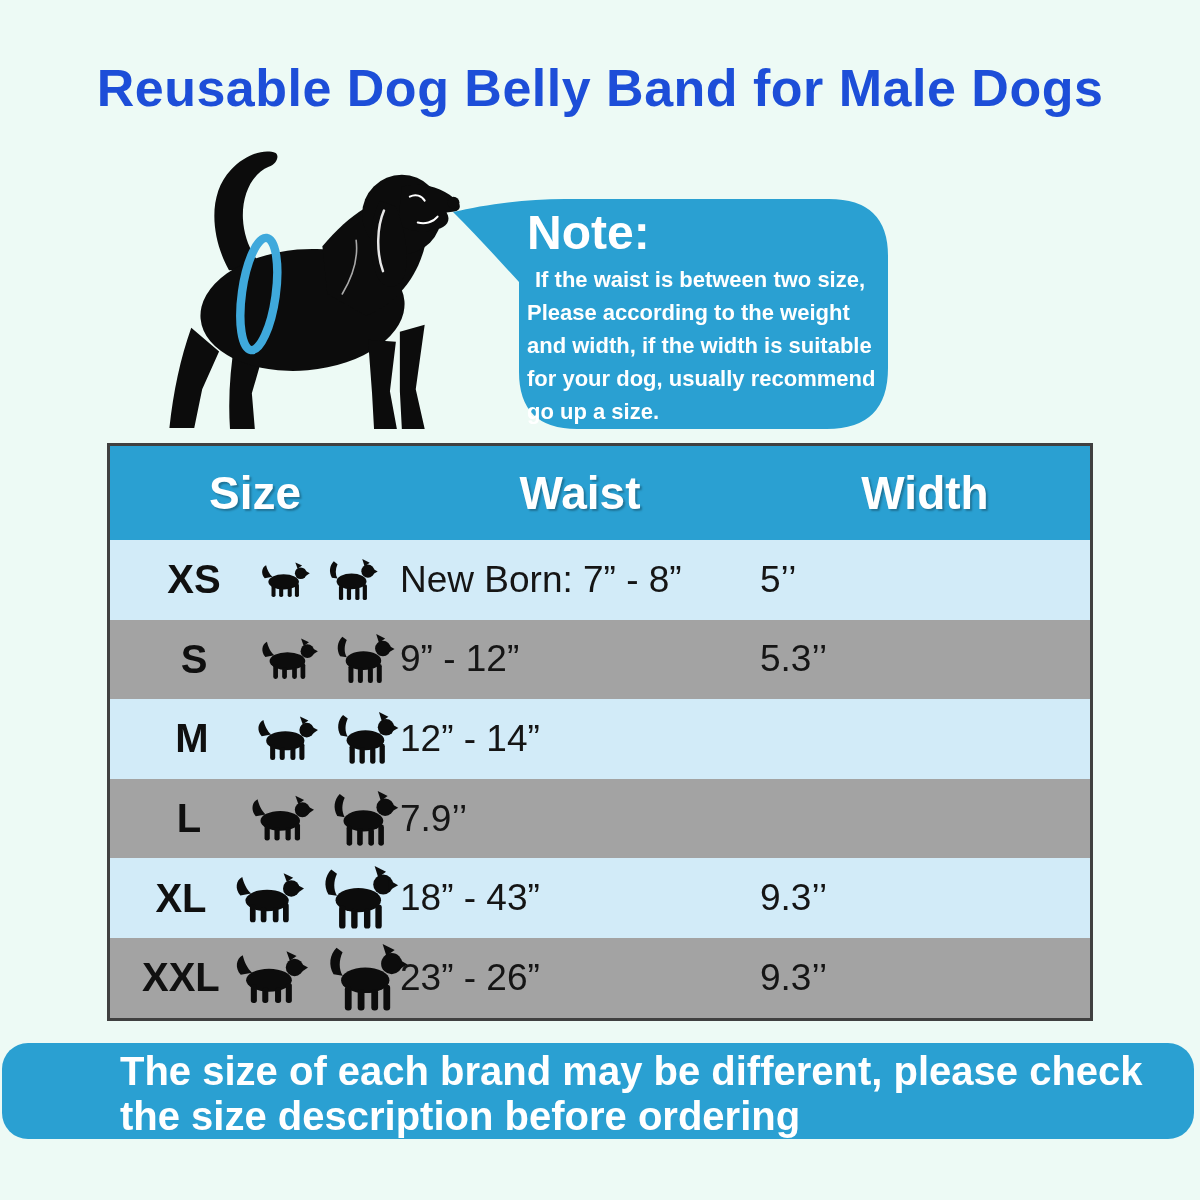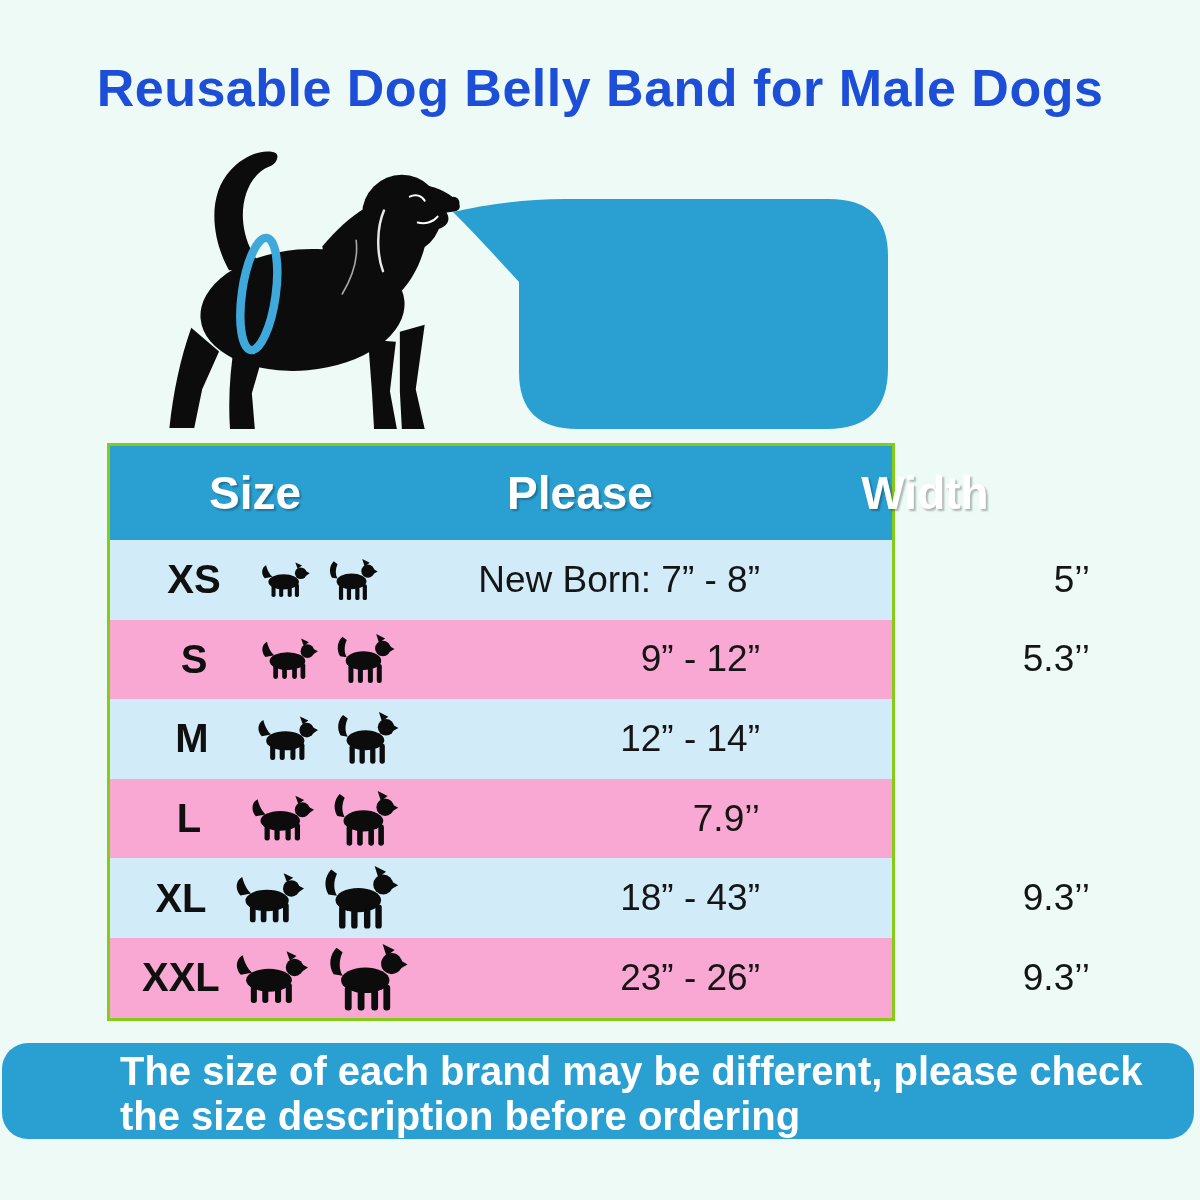--- a/index.html
+++ b/index.html
@@ -27,38 +27,38 @@
   .note-bubble svg.bubble-bg { position:absolute; left:0; top:0; }
   .note-content { position:absolute; left:80px; top:10px; width:350px; color:#ffffff; }
   .note-heading { font-size:48px; font-weight:bold; line-height:54px; }
   .note-body {
     margin-top:3px; font-size:22px; font-weight:bold; line-height:33px;
     text-indent:8px;
   }
 
   
   .size-table {
-    position:absolute; left:107px; top:443px; width:788px; height:578px;
-    border:3px solid #84cc16; background:#f9a8d4;
+    position:absolute; left:107px; top:443px; width:986px; height:578px;
+    border:3px solid #404040; background:#a3a3a3;
   }
   .thead {
     display:grid; grid-template-columns:290px 360px 330px;
     height:94px; background:#2aa0d2;
     align-items:center;
   }
   .th {
     text-align:center; color:#ffffff; font-size:46px; font-weight:bold;
     text-shadow:2px 2px 2px rgba(0,0,0,0.28);
   }
   .trow {
     display:grid; grid-template-columns:290px 360px 330px;
     height:79.6px; align-items:center;
   }
   .trow.alt { background:#d2ebf8; }
-  .td { font-size:37px; color:#151515; text-align:right; }
+  .td { font-size:37px; color:#151515; text-align:left; }
   .size-cell { display:flex; align-items:center; padding-left:32px; gap:14px; text-align:left; }
   .size-label { display:inline-block; width:104px; text-align:center; font-weight:bold; font-size:40px; color:#101010; }
   .ico { flex:0 0 auto; }
 
   
   .footer-banner {
     position:absolute; left:2px; top:1043px; width:1192px; height:96px;
     background:#2aa0d2; border-radius:26px;
   }
   .footer-text {
@@ -135,26 +135,30 @@
     </g>
 
     <ellipse cx="114" cy="150" rx="17" ry="57" fill="none" stroke="#3fa9dc" stroke-width="8.5" transform="rotate(8 114 150)"></ellipse>
   </svg>
 </div>
 
 <div class="note-bubble">
   <svg class="bubble-bg" width="445" height="236" viewBox="0 0 445 236">
     <path d="M118,3 H382 Q441,3 441,60 V172 Q441,233 380,233 H130 Q72,233 72,176 V86 C52,64 28,38 6,16 C36,9 75,3 118,3 Z" fill="#2aa0d2"></path>
   </svg>
+  <div class="note-content">
+    <div class="note-heading">Note:</div>
+    <div class="note-body">If the waist is between two size, Please according to the weight and width, if the width is suitable for your dog, usually recommend go up a size.</div>
+  </div>
 </div>
 
 <div class="size-table">
   <div class="thead">
     <div class="th">Size</div>
-    <div class="th">Please</div>
+    <div class="th">Waist</div>
     <div class="th">Width</div>
   </div>
 
   <div class="trow alt">
     <div class="td size-cell">
       <span class="size-label">XS</span>
       <svg class="ico" width="50" height="36">
           <use href="#dog-a"></use>
         </svg>
       <svg class="ico" width="56" height="42">

